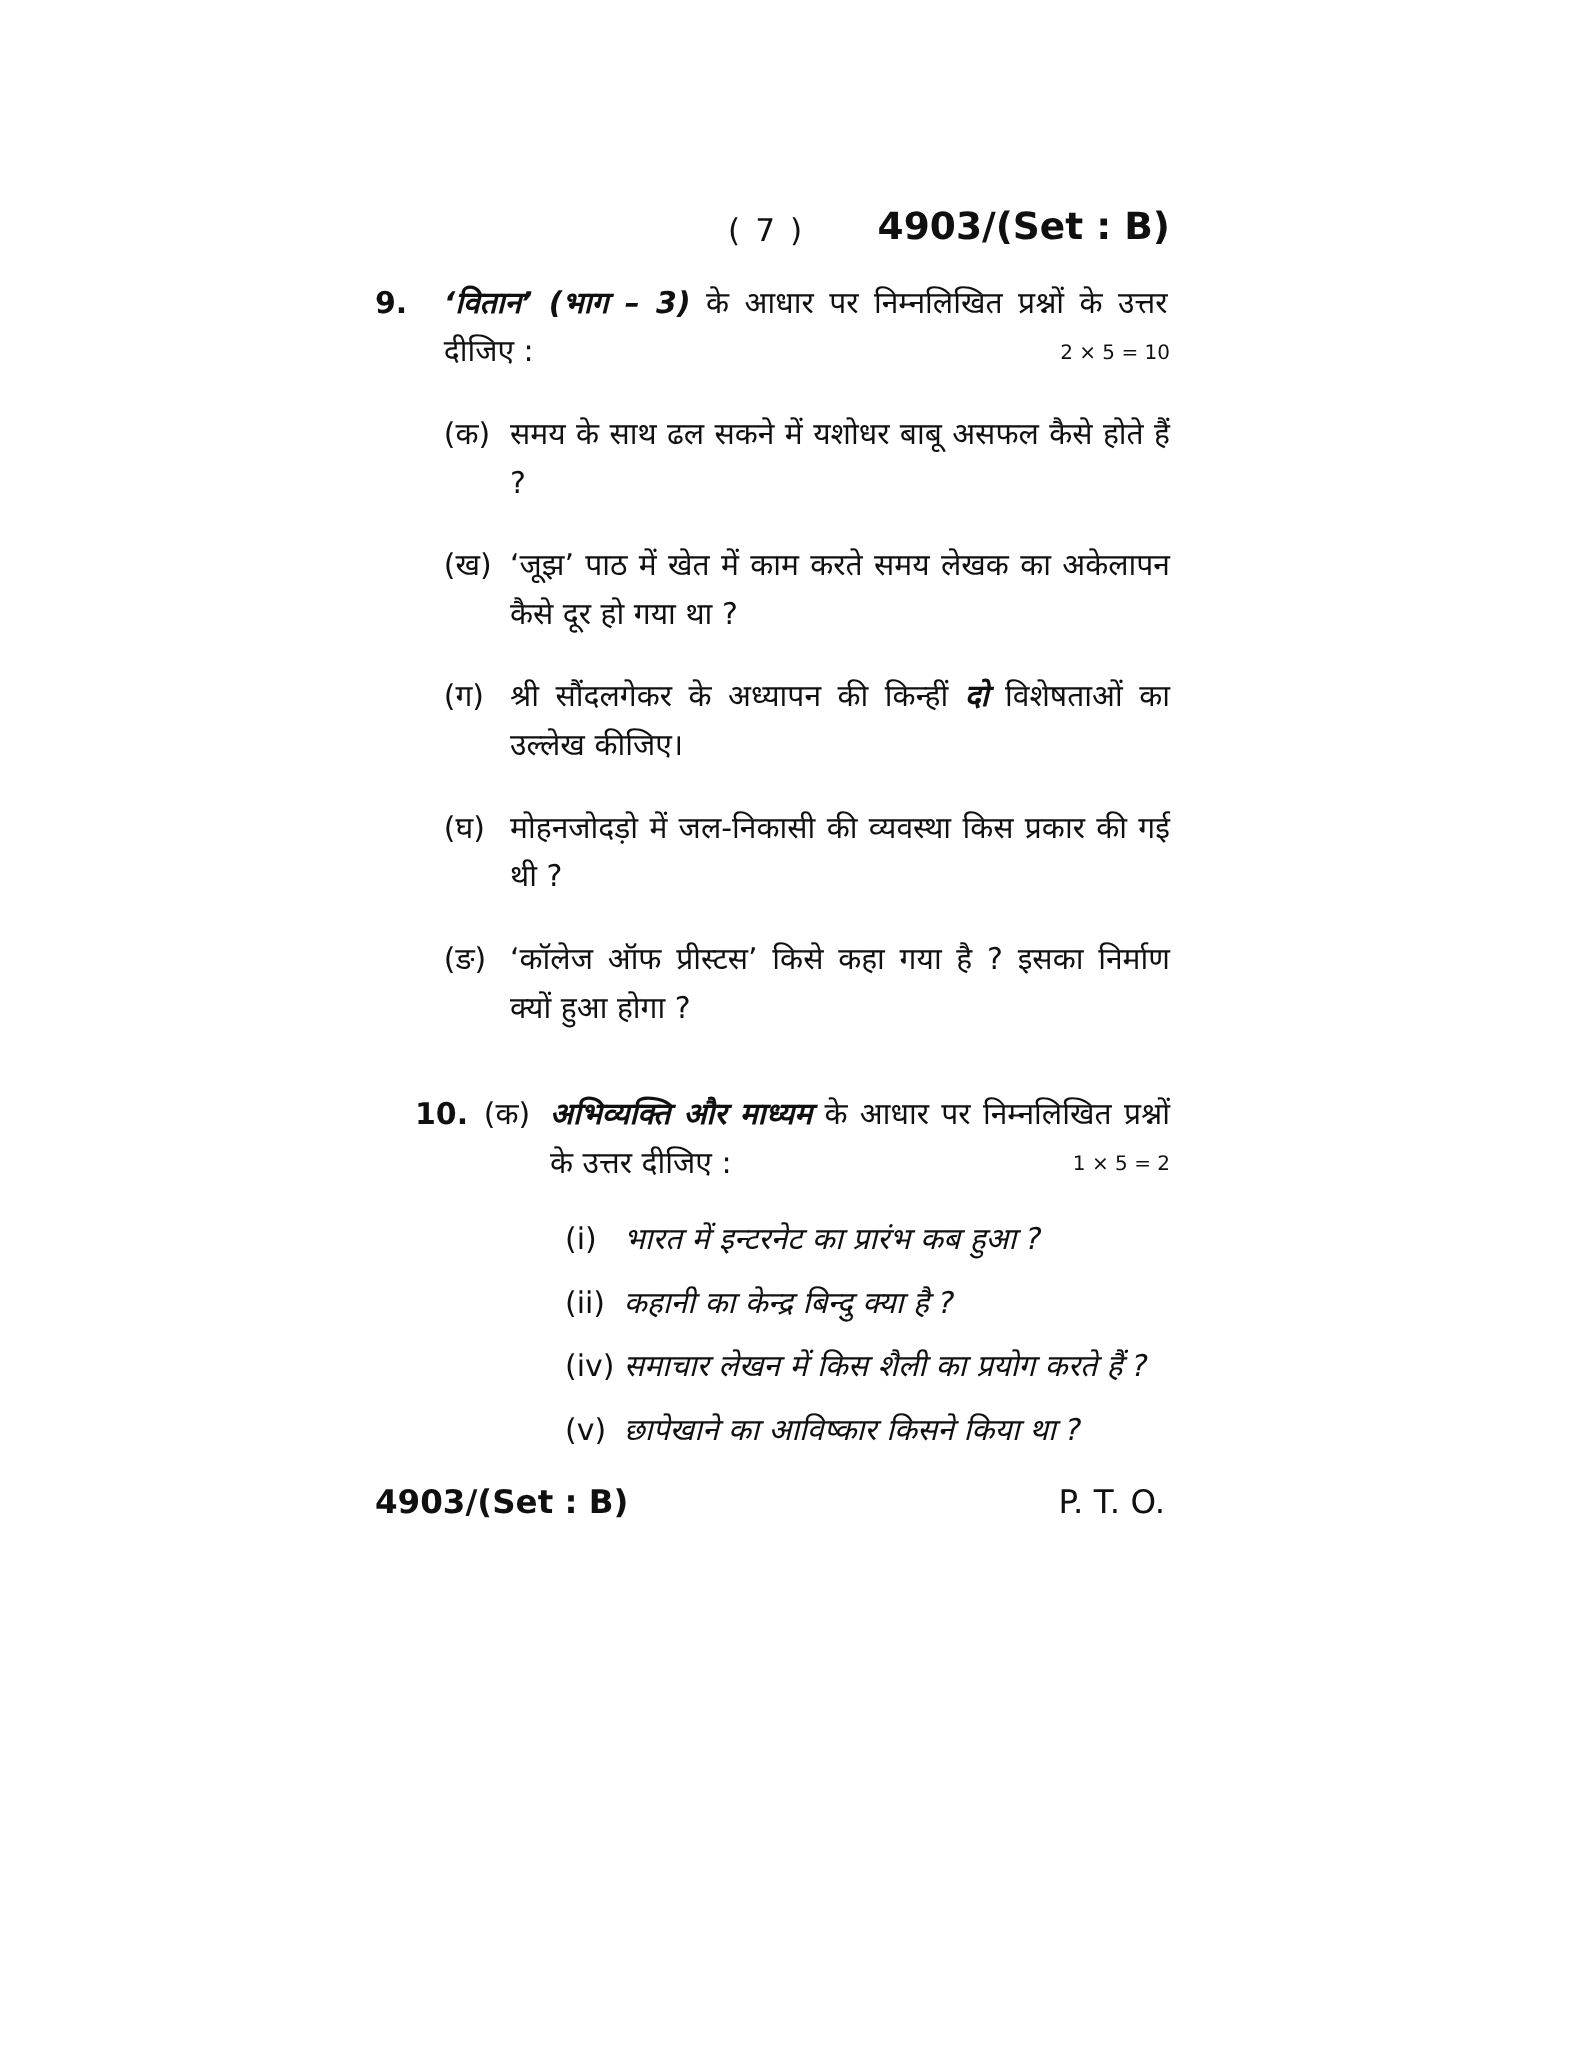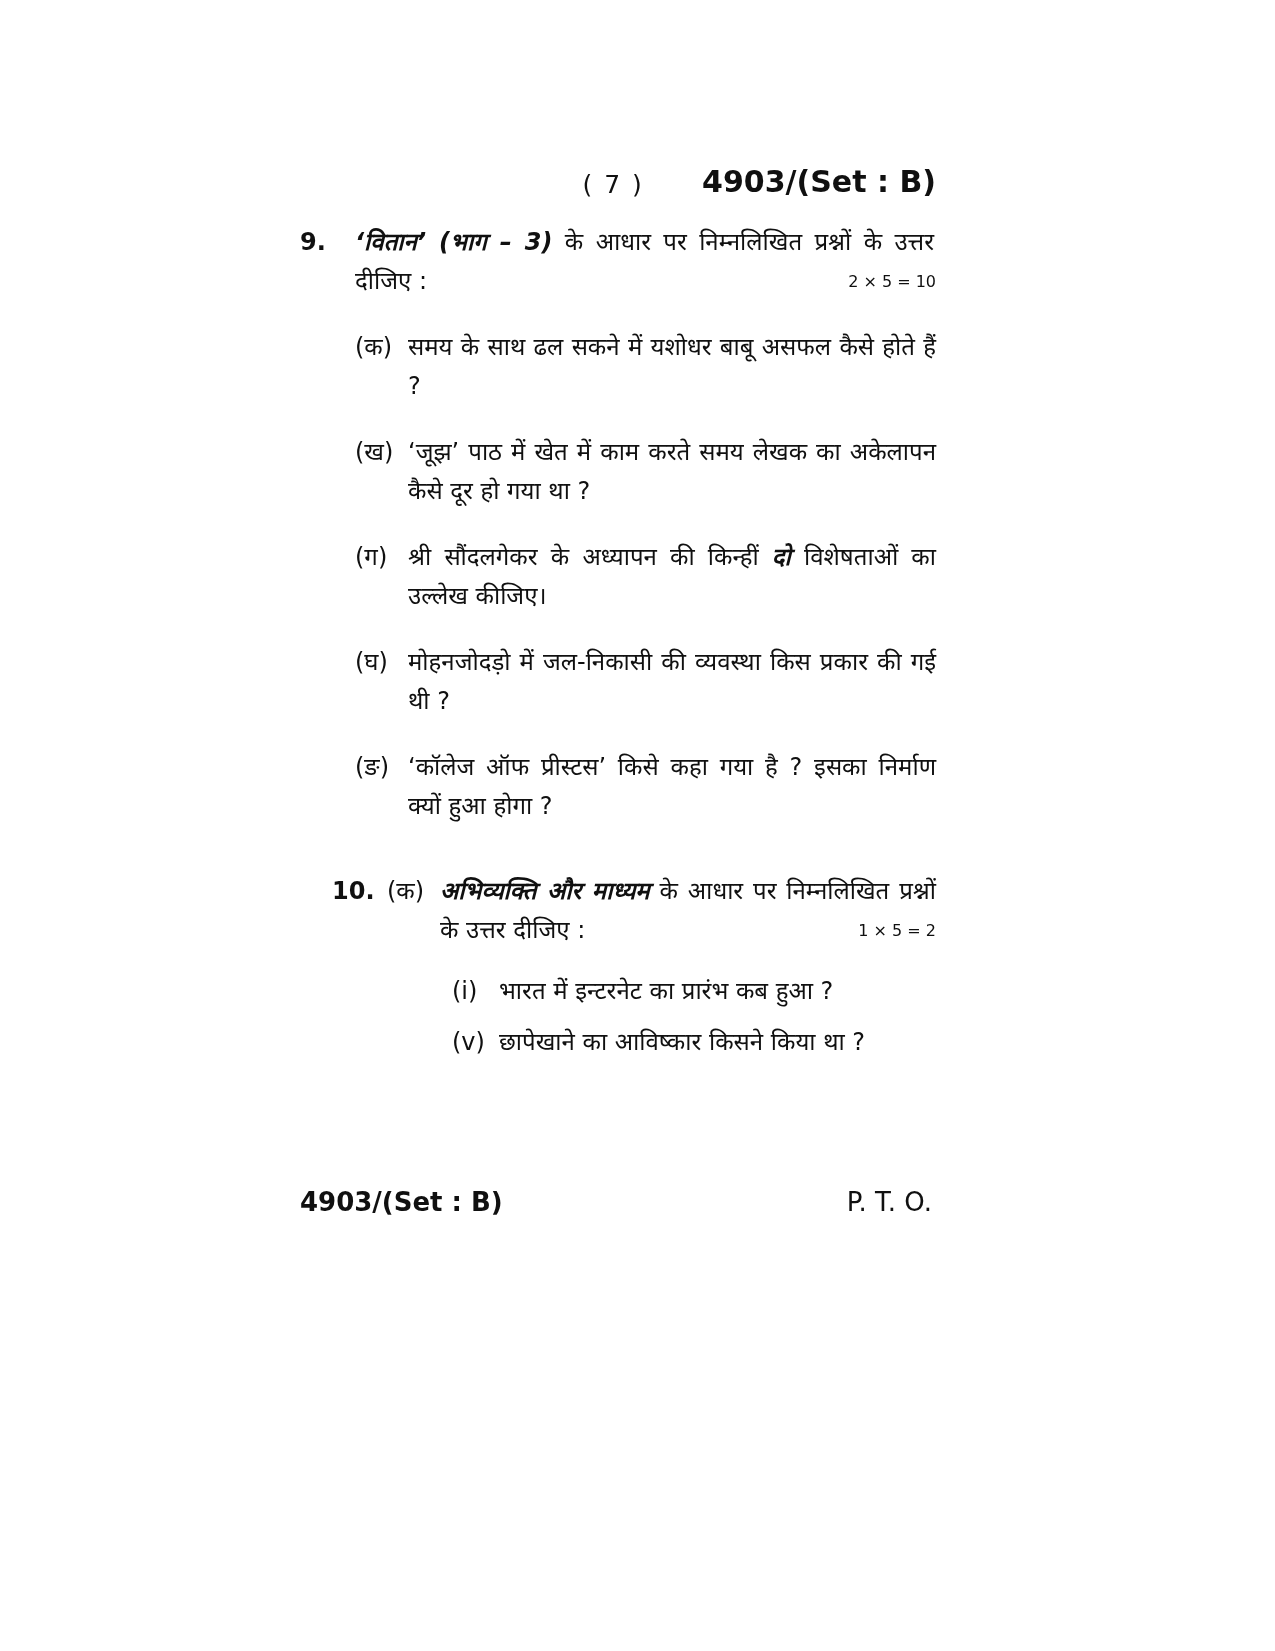--- a/index.html
+++ b/index.html
@@ -90,21 +90,21 @@
   .intro10 { flex: 1; min-width: 0; position: relative; text-align: justify; }
   
   .items { margin-left: 65px; margin-top: 22px; }
   .item {
     display: flex;
     margin-top: 12px;
     font-size: 24px;
     line-height: 39px;
   }
   .item-label { width: 47px; flex-shrink: 0; }
-  .item-text { flex: 1; min-width: 0; }
+  .item-text { flex: 1; min-width: 0; font-style: italic; }
   
   .page-footer {
     position: absolute;
     left: 300px;
     top: 1185px;
     width: 632px;
     display: flex;
     justify-content: space-between;
     font-size: 26px;
     line-height: 34px;
@@ -167,20 +167,28 @@
             <span class="marks">1 × 5 = 2</span>
           </div>
         </div>
 
         <div class="items">
           <div class="item">
             <div class="item-label">(i)</div>
             <div class="item-text">भारत में इन्टरनेट का प्रारंभ कब हुआ ?</div>
           </div>
           <div class="item">
+            <div class="item-label">(ii)</div>
+            <div class="item-text">कहानी का केन्द्र बिन्दु क्या है ?</div>
+          </div>
+          <div class="item">
+            <div class="item-label">(iv)</div>
+            <div class="item-text">समाचार लेखन में किस शैली का प्रयोग करते हैं ?</div>
+          </div>
+          <div class="item">
             <div class="item-label">(v)</div>
             <div class="item-text">छापेखाने का आविष्कार किसने किया था ?</div>
           </div>
         </div>
       </div>
     </div>
 
   </div>
 
   <div class="page-footer">

